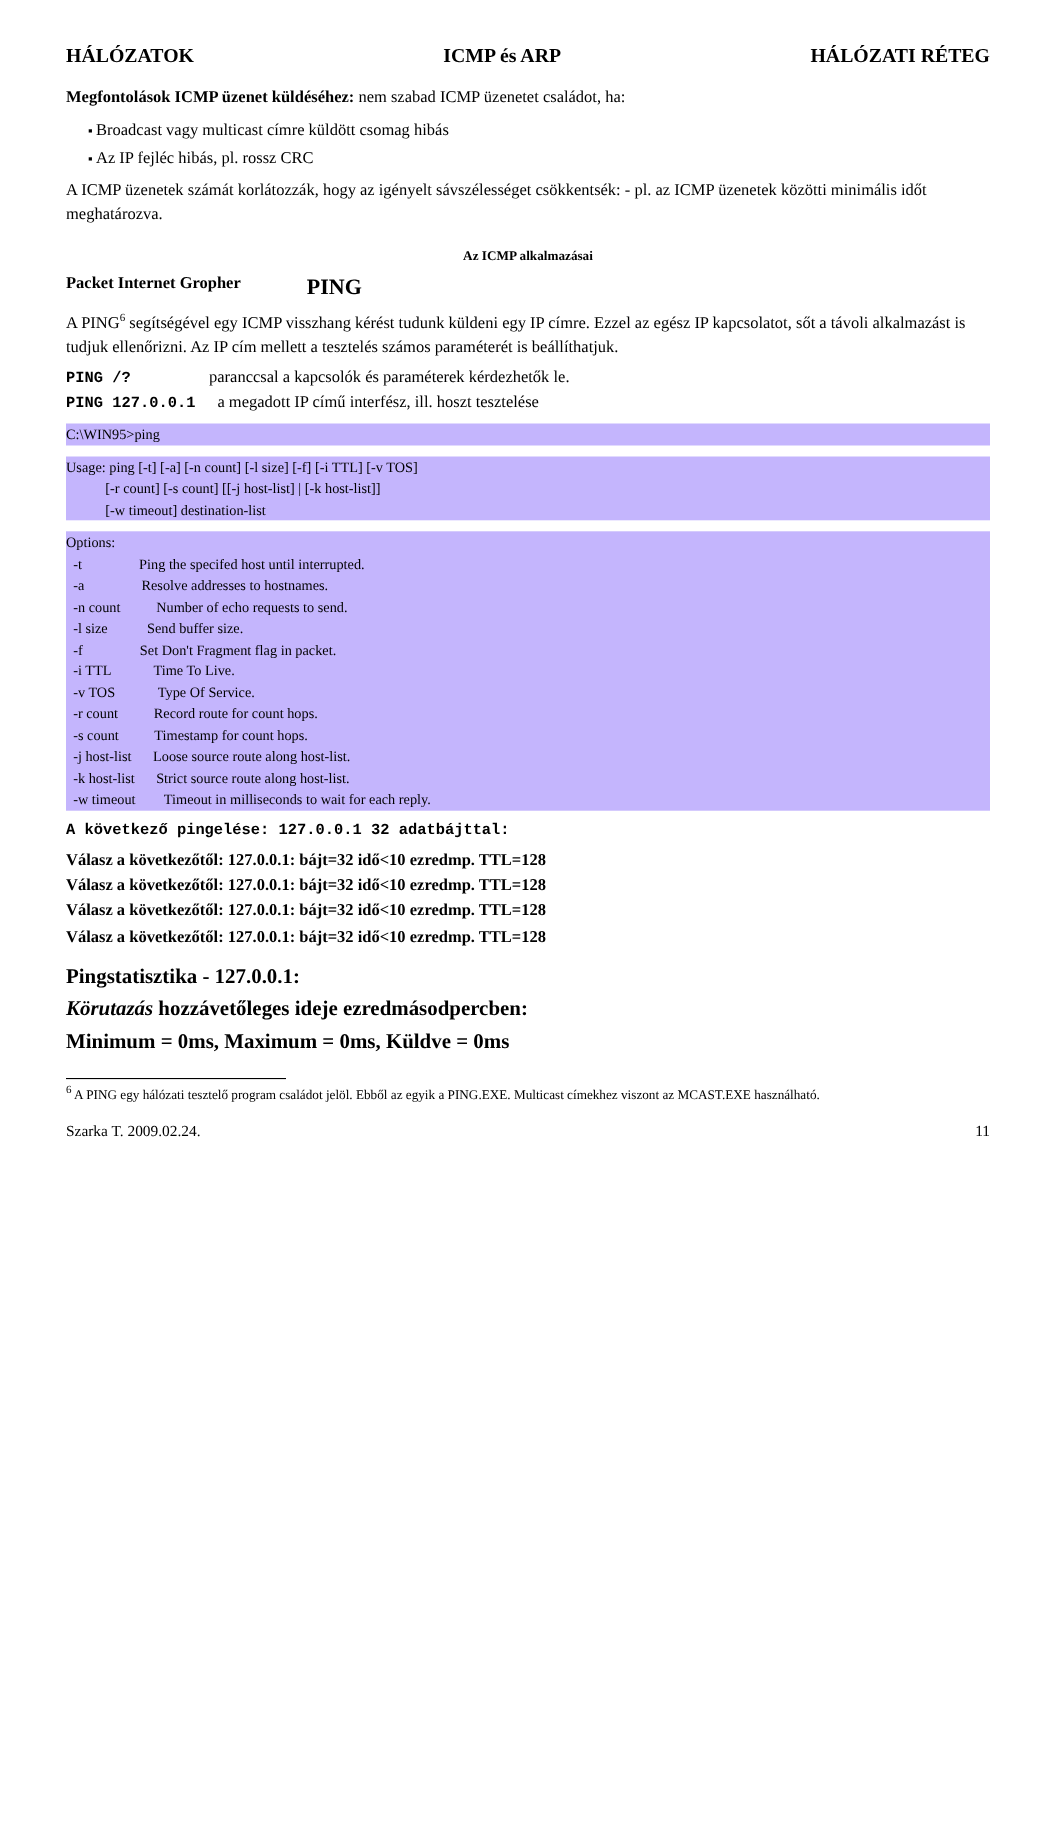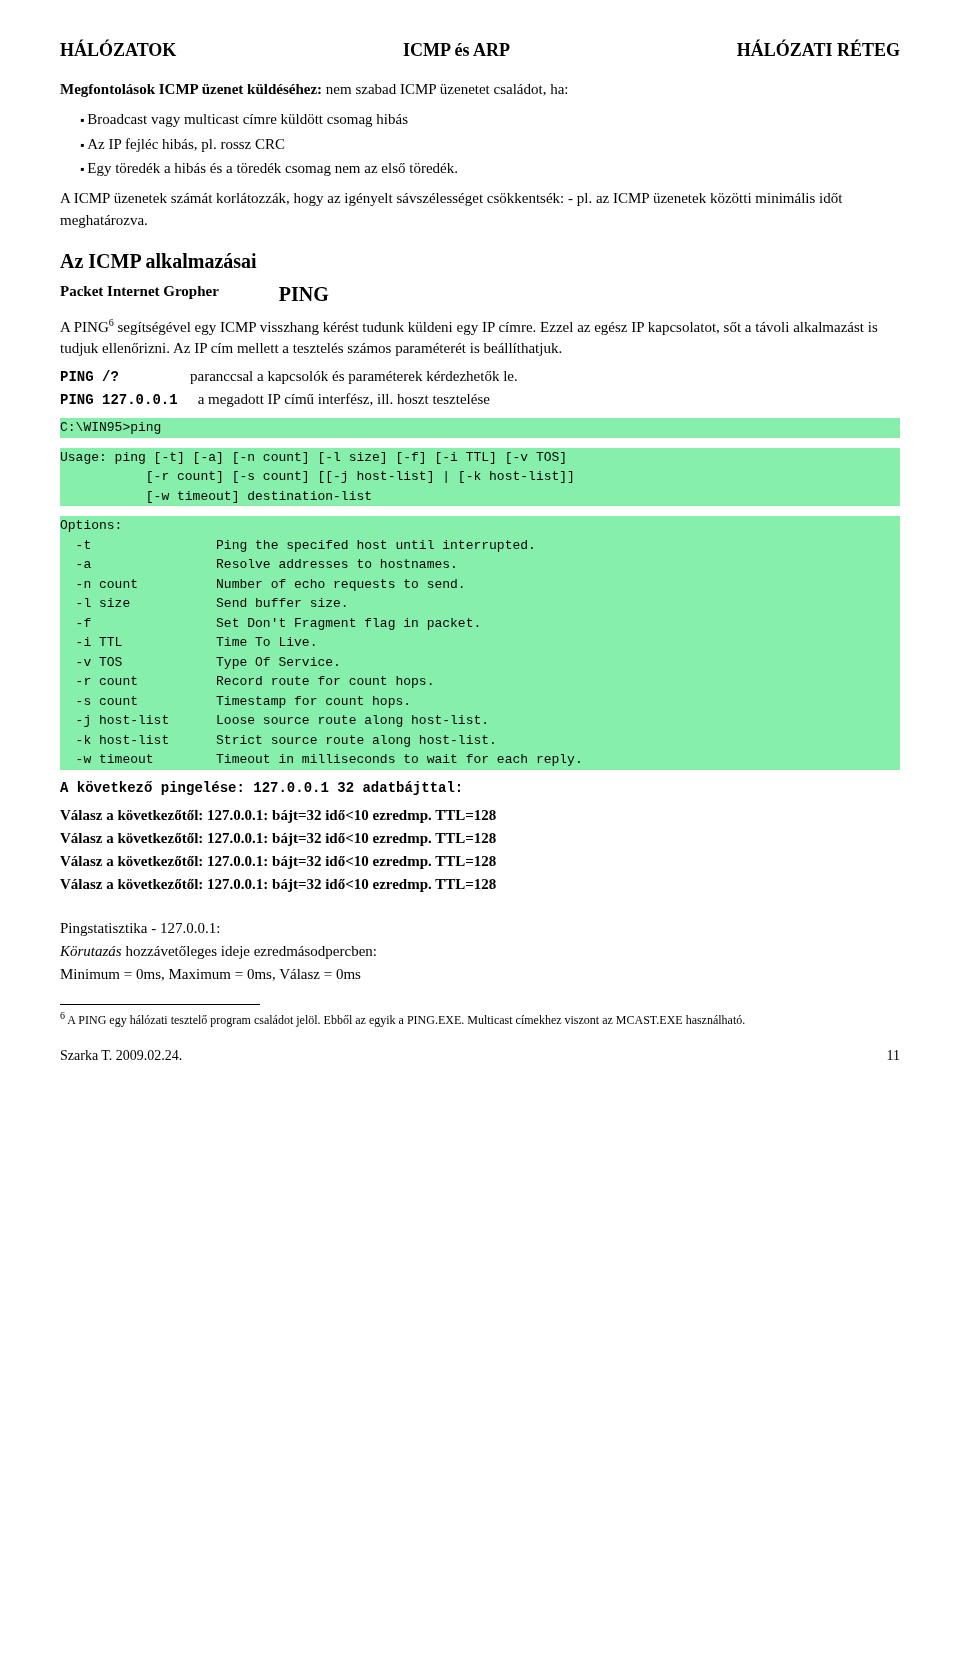--- a/index.html
+++ b/index.html
@@ -45,64 +45,64 @@
     }
     ul li::before {
       content: '▪ ';
       font-size: 12px;
     }
     ul li {
       margin-bottom: 3px;
       line-height: 1.45;
     }
     .section-title {
-      text-align: left;
-      font-size: 20px;
+      text-align: center;
+      font-size: 12px;
       font-weight: bold;
       margin: 18px 0 10px 0;
     }
     .ping-header-row {
       display: flex;
       align-items: flex-start;
       margin-bottom: 10px;
       gap: 60px;
     }
     .ping-label {
       font-size: 15px;
       font-weight: bold;
     }
     .ping-title {
       font-size: 20px;
       font-weight: bold;
     }
     .code-block {
-      font-family: Liberation Mono, monospace;
+      font-family: Liberation Serif, serif;
       font-size: 13px;
-      background: #86efac;
+      background: #c4b5fd;
       margin: 10px 0 10px 0;
       line-height: 1.5;
       white-space: pre;
     }
     .next-ping {
       font-family: 'Courier New', Courier, monospace;
       font-size: 14px;
       margin: 10px 0 8px 0;
     }
     .reply-lines {
       margin: 8px 0;
     }
     .reply-line {
       font-weight: bold;
       font-size: 15px;
       line-height: 1.55;
     }
     .pingstat {
-      font-weight: normal;
-      font-size: 15px;
-      margin-top: 20px;
+      font-weight: bold;
+      font-size: 19px;
+      margin-top: 10px;
       line-height: 1.55;
     }
     .footer-line {
       border-top: 1px solid #000;
       width: 200px;
       margin: 18px 0 4px 0;
     }
     .footer-note {
       font-size: 12px;
       line-height: 1.45;
@@ -144,21 +144,20 @@
   <div class="header-right">HÁLÓZATI RÉTEG</div>
 </div>
 
 <p>
   <span class="bold">Megfontolások ICMP üzenet küldéséhez:</span><span> nem szabad ICMP üzenetet családot, ha:</span>
 </p>
 
 <ul>
     <li>Broadcast vagy multicast címre küldött csomag hibás</li>
     <li>Az IP fejléc hibás, pl. rossz CRC</li>
-    <li>Egy töredék a hibás és a töredék csomag nem az első töredék.</li>
   </ul>
 
 <p>A ICMP üzenetek számát korlátozzák, hogy az igényelt sávszélességet csökkentsék: - pl. az ICMP üzenetek közötti minimális időt meghatározva.</p>
 
 <div class="section-title">Az ICMP alkalmazásai</div>
 
 <div class="ping-header-row">
   <span class="ping-label">Packet Internet Gropher</span>
   <span class="ping-title">PING</span>
 </div>
@@ -204,21 +203,21 @@
     <div class="reply-line">Válasz a következőtől: 127.0.0.1: bájt=32 idő&lt;10 ezredmp. TTL=128</div>
     <div class="reply-line">Válasz a következőtől: 127.0.0.1: bájt=32 idő&lt;10 ezredmp. TTL=128</div>
     <div class="reply-line">Válasz a következőtől: 127.0.0.1: bájt=32 idő&lt;10 ezredmp. TTL=128</div>
   </div>
 
 <div class="pingstat">
   <div>Pingstatisztika - 127.0.0.1:</div>
   <div>
     <span class="italic">Körutazás</span><span> hozzávetőleges ideje ezredmásodpercben:</span>
   </div>
-  <div>    Minimum = 0ms, Maximum =  0ms, Válasz =  0ms</div>
+  <div>    Minimum = 0ms, Maximum =  0ms, Küldve =  0ms</div>
 </div>
 
 <div class="footer-line"></div>
 <div class="footer-note">
   <sup>6</sup><span> A PING egy hálózati tesztelő program családot jelöl. Ebből az egyik a PING.EXE. Multicast címekhez viszont az MCAST.EXE használható.</span>
 </div>
 
 <div class="footer-bottom">
   <span>Szarka T.   2009.02.24.</span>
   <span>11</span>

